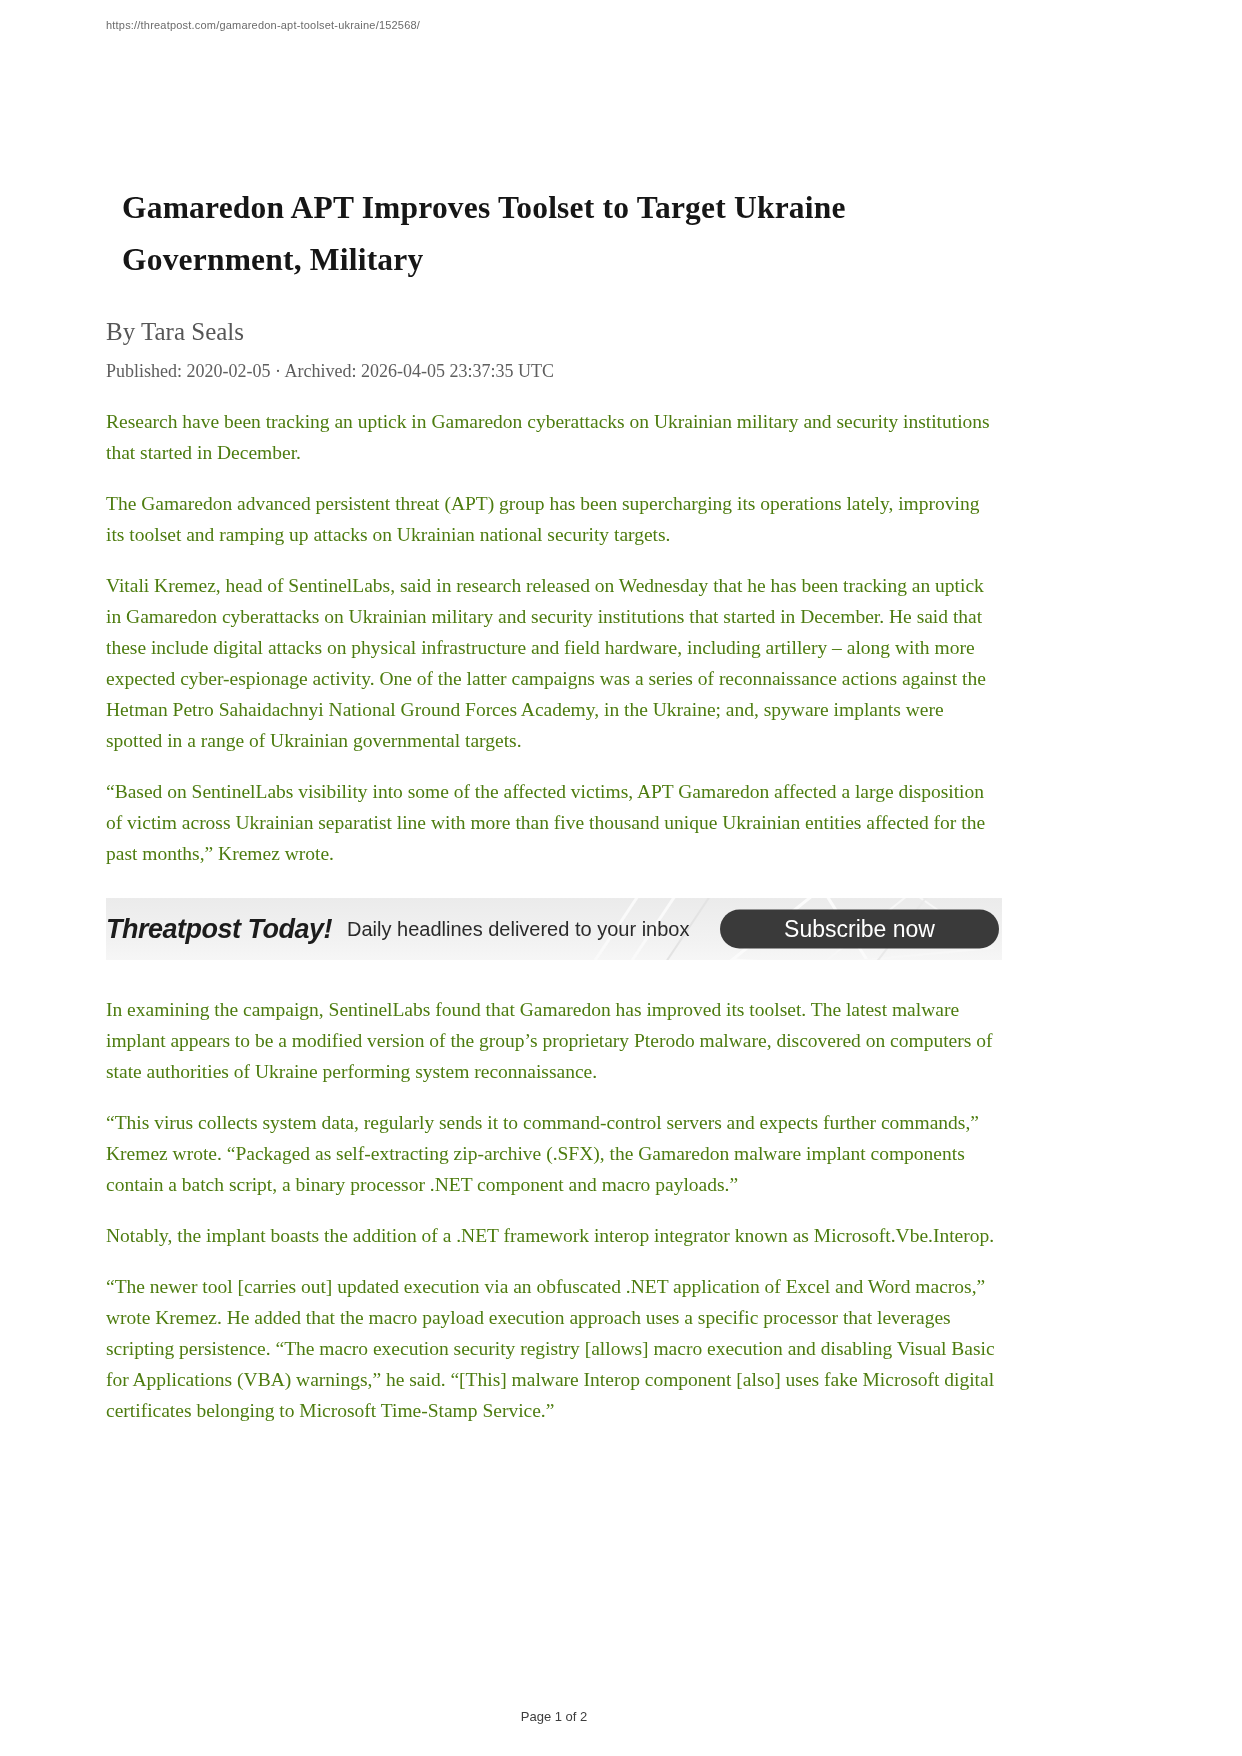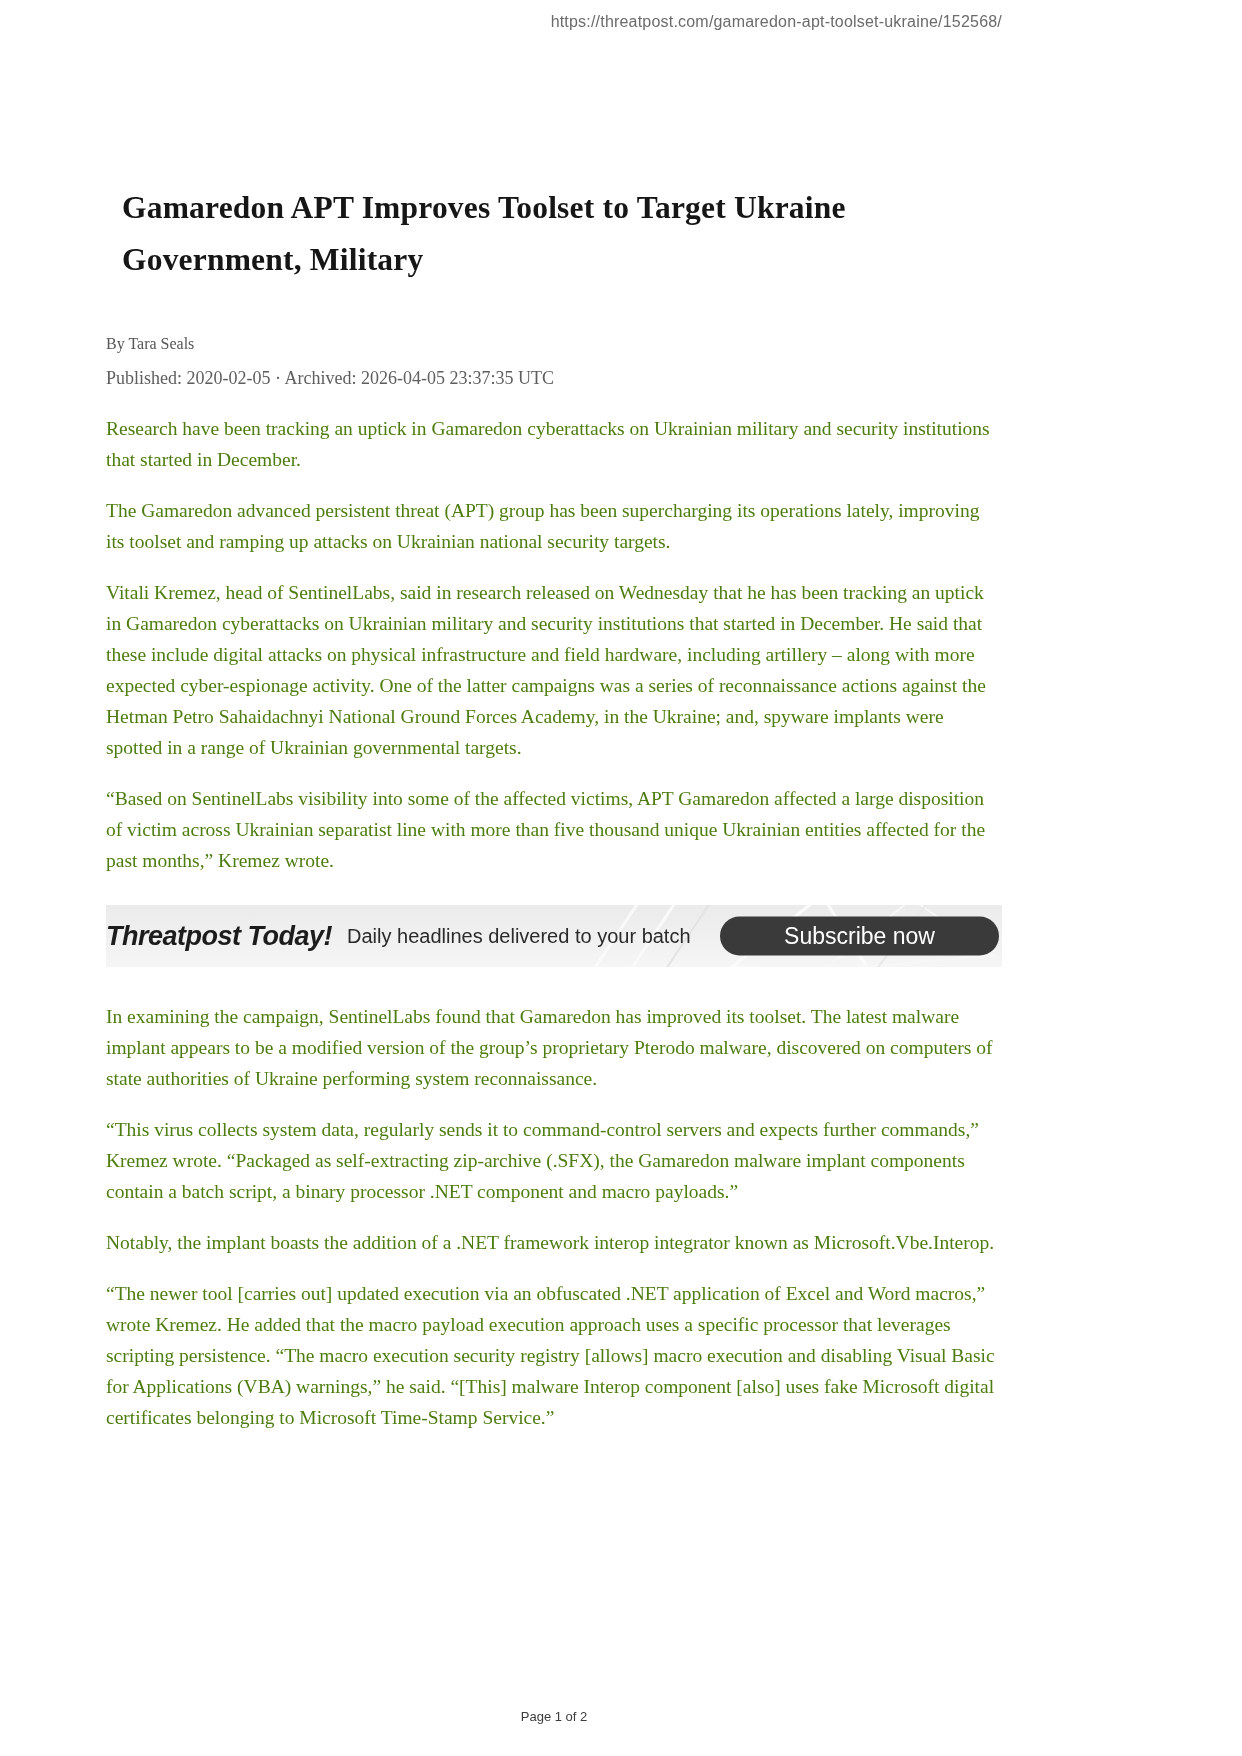--- a/index.html
+++ b/index.html
@@ -11,40 +11,40 @@
   }
   .page { position: relative; width: 1242px; height: 1756px; }
 
   .content {
     position: absolute;
     left: 106px; top: 0;
     width: 896px;
   }
 
   .source-url {
-    padding-top: 13px;
-    text-align: right;
+    padding-top: 19px;
+    text-align: left;
     font-family: "Liberation Sans", sans-serif;
-    font-size: 16px;
+    font-size: 11px;
     color: #6b6b6b;
     letter-spacing: 0.2px;
   }
 
   h1.article-title {
     margin: 151px 0 0 16px;
     font-size: 31.5px;
     font-weight: bold;
     line-height: 52px;
     color: #161616;
     letter-spacing: 0.2px;
   }
 
   .byline {
-    margin-top: 49px;
-    font-size: 16px;
+    margin-top: 32px;
+    font-size: 25px;
     color: #565656;
   }
 
   .meta {
     margin-top: 15px;
     font-size: 18px;
     color: #5e5e5e;
   }
 
   .body-text { margin-top: 24px; }
@@ -137,21 +137,21 @@
     <div class="banner">
       <svg class="banner-decor" viewBox="0 0 430 62" xmlns="http://www.w3.org/2000/svg">
         <line x1="18" y1="70" x2="70" y2="-8" stroke="#fafafa" stroke-width="3"></line>
         <line x1="55" y1="70" x2="107" y2="-8" stroke="#fafafa" stroke-width="3"></line>
         <line x1="90" y1="70" x2="142" y2="-8" stroke="#e3e3e3" stroke-width="2"></line>
         <path d="M 160 62 L 250 -10 L 300 70 Z" fill="none" stroke="#fbfbfb" stroke-width="3"></path>
         <path d="M 250 66 L 340 -6 L 420 50 Z" fill="none" stroke="#f7f7f7" stroke-width="2"></path>
         <line x1="300" y1="70" x2="360" y2="-8" stroke="#e9e9e9" stroke-width="2"></line>
       </svg>
       <span class="banner-title">Threatpost Today!</span>
-      <span class="banner-sub">Daily headlines delivered to your batch</span>
+      <span class="banner-sub">Daily headlines delivered to your inbox</span>
       <button class="subscribe-button">Subscribe now</button>
     </div>
 
     <div class="body-text" style="margin-top:16px;">
       <p>In examining the campaign, SentinelLabs found that Gamaredon has improved its toolset. The latest malware implant appears to be a modified version of the group’s proprietary Pterodo malware, discovered on computers of state authorities of Ukraine performing system reconnaissance.</p>
       <p>“This virus collects system data, regularly sends it to command-control servers and expects further commands,” Kremez wrote. “Packaged as self-extracting zip-archive (.SFX), the Gamaredon malware implant components contain a batch script, a binary processor .NET component and macro payloads.”</p>
       <p>Notably, the implant boasts the addition of a .NET framework interop integrator known as Microsoft.Vbe.Interop.</p>
       <p>“The newer tool [carries out] updated execution via an obfuscated .NET application of Excel and Word macros,” wrote Kremez. He added that the macro payload execution approach uses a specific processor that leverages scripting persistence. “The macro execution security registry [allows] macro execution and disabling Visual Basic for Applications (VBA) warnings,” he said. “[This] malware Interop component [also] uses fake Microsoft digital certificates belonging to Microsoft Time-Stamp Service.”</p>
     </div>
 

